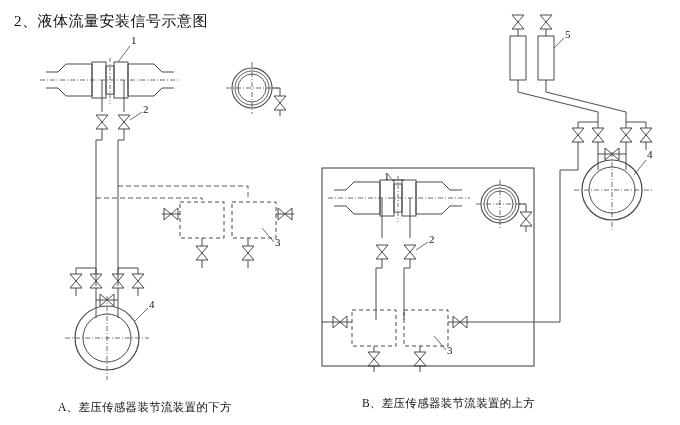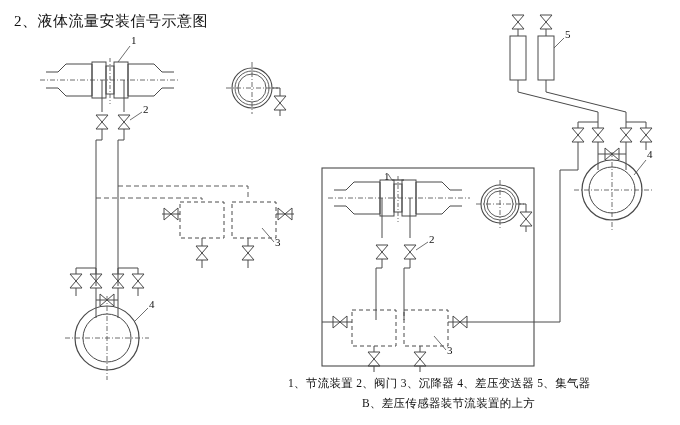--- a/index.html
+++ b/index.html
@@ -339,16 +339,16 @@
         <circle cx="500" cy="204" r="13" fill="none" stroke="#4a4a4a" stroke-width="0.9"></circle>
         <line x1="500" y1="180" x2="500" y2="228" stroke="#4a4a4a" stroke-width="0.8" stroke-dasharray="5,2,1,2"></line>
         <line x1="476" y1="204" x2="524" y2="204" stroke="#4a4a4a" stroke-width="0.8" stroke-dasharray="5,2,1,2"></line>
         <path d="M 519,204 L 526,204 L 526,212" fill="none" stroke="#4a4a4a" stroke-width="1"></path>
         <use href="#valve-v" x="526" y="219"></use>
         <line x1="526" y1="226" x2="526" y2="232" stroke="#4a4a4a" stroke-width="1"></line>
       </g>
     </g>
   </svg>
 
-  <div class="cap" id="legend-line">1、节流装置 2、阀门 3、沉降器 4、差压变送器 5、集气器</div>
+  <div class="cap" id="caption-a">A、差压传感器装节流装置的下方</div>
   <div class="cap" id="caption-b">B、差压传感器装节流装置的上方</div>
 
 </div>
 
 </body></html>

